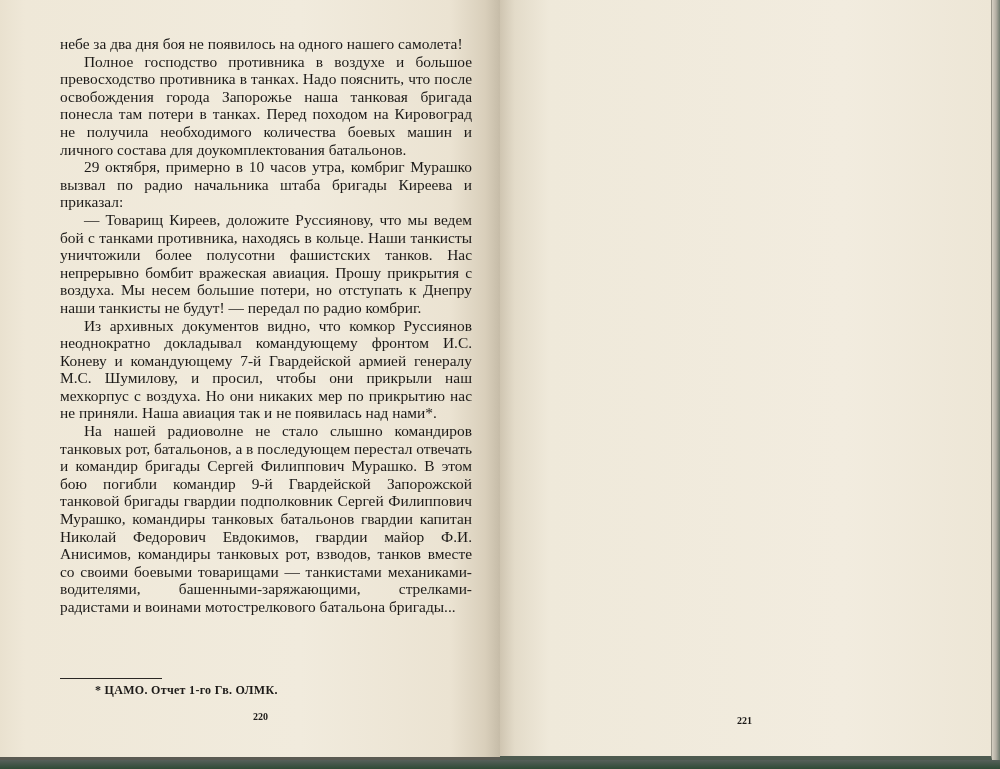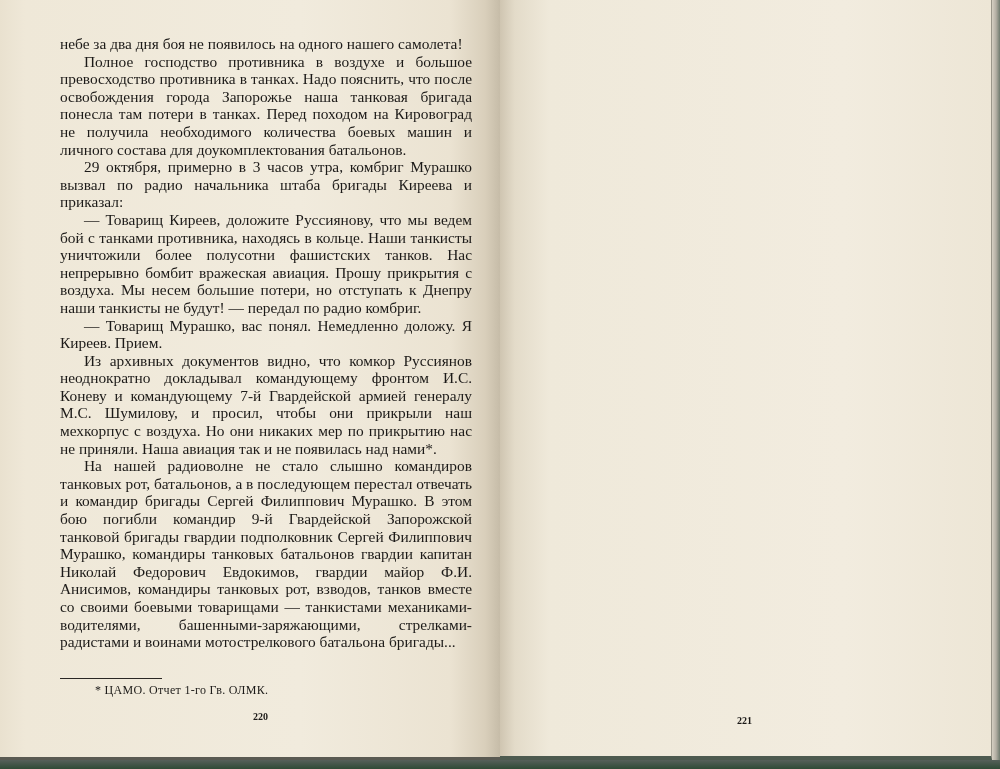--- a/index.html
+++ b/index.html
@@ -42,39 +42,38 @@
     line-height: 17.6px;
     text-align: justify;
   }
   .text-left { left: 60px; top: 35px; width: 412px; }
   .para { margin: 0; text-indent: 24px; hyphens: manual; }
   .para.no-indent { text-indent: 0; }
   .footnote-rule {
     position: absolute; left: 60px; top: 678px; width: 102px; height: 1px; background: #2a2724;
   }
   .footnote {
-    position: absolute; left: 95px; top: 683px; font-size: 12px; letter-spacing: 0.3px;
+    position: absolute; left: 95px; top: 683px; font-size: 12px; letter-spacing: 0.3px; font-weight: bold;
   }
   .page-number {
     position: absolute; font-size: 10px; font-weight: bold;
   }
   .pn-left { left: 253px; top: 711px; }
   .pn-right { left: 737px; top: 715px; }
 </style>
 </head>
 <body>
 
 <div class="spread">
   <div class="page page-left">
     <div class="text-block text-left">
       <p class="para no-indent">небе за два дня боя не появилось на одного нашего самолета!</p>
       <p class="para">Полное господство противника в воздухе и большое превосходство противника в танках. Надо пояснить, что после освобождения города Запорожье наша танковая бригада понесла там потери в танках. Перед походом на Кировоград не получила необходимого количества боевых машин и личного состава для доукомплектования батальонов.</p>
-      <p class="para">29 октября, примерно в 3 часов утра, комбриг Мурашко вызвал по радио начальника штаба бригады Киреева и приказал:</p>
+      <p class="para">29 октября, примерно в 10 часов утра, комбриг Мурашко вызвал по радио начальника штаба бригады Киреева и приказал:</p>
       <p class="para">— Товарищ Киреев, доложите Руссиянову, что мы ведем бой с танками противника, находясь в кольце. Наши танкисты уничтожили более полусотни фашистских танков. Нас непрерывно бомбит вражеская авиация. Прошу прикрытия с воздуха. Мы несем большие потери, но отступать к Днепру наши танкисты не будут! — передал по радио комбриг.</p>
-      <p class="para">— Товарищ Мурашко, вас понял. Немедленно доложу. Я Киреев. Прием.</p>
       <p class="para">Из архивных документов видно, что комкор Руссиянов неоднократно докладывал командующему фронтом И.С. Коневу и командующему 7-й Гвардейской армией генералу М.С. Шумилову, и просил, чтобы они прикрыли наш мехкорпус с воздуха. Но они никаких мер по прикрытию нас не приняли. Наша авиация так и не появилась над нами*.</p>
       <p class="para">На нашей радиоволне не стало слышно командиров танковых рот, батальонов, а в последующем перестал отвечать и командир бригады Сергей Филиппович Мурашко. В этом бою погибли командир 9-й Гвардейской Запорожской танковой бригады гвардии подполковник Сергей Филиппович Мурашко, командиры танковых батальонов гвардии капитан Николай Федорович Евдокимов, гвардии майор Ф.И. Анисимов, командиры танковых рот, взводов, танков вместе со своими боевыми товарищами — танкистами механиками-водителями, башенными-заряжающими, стрелками-радистами и воинами мотострелкового батальона бригады...</p>
     </div>
     <div class="footnote-rule"></div>
     <div class="footnote">* ЦАМО. Отчет 1-го Гв. ОЛМК.</div>
     <div class="page-number pn-left">220</div>
   </div>
 
   <div class="page page-right">
 

